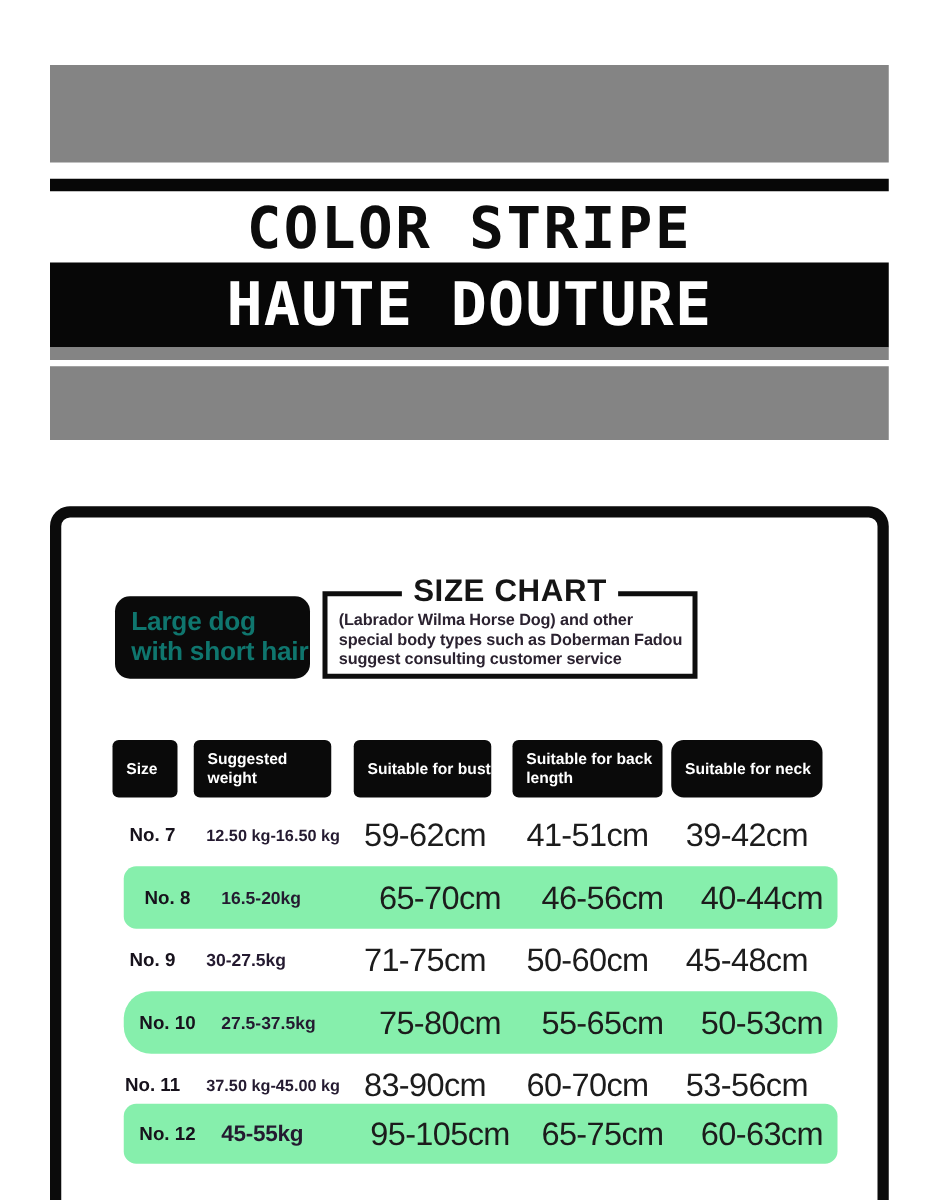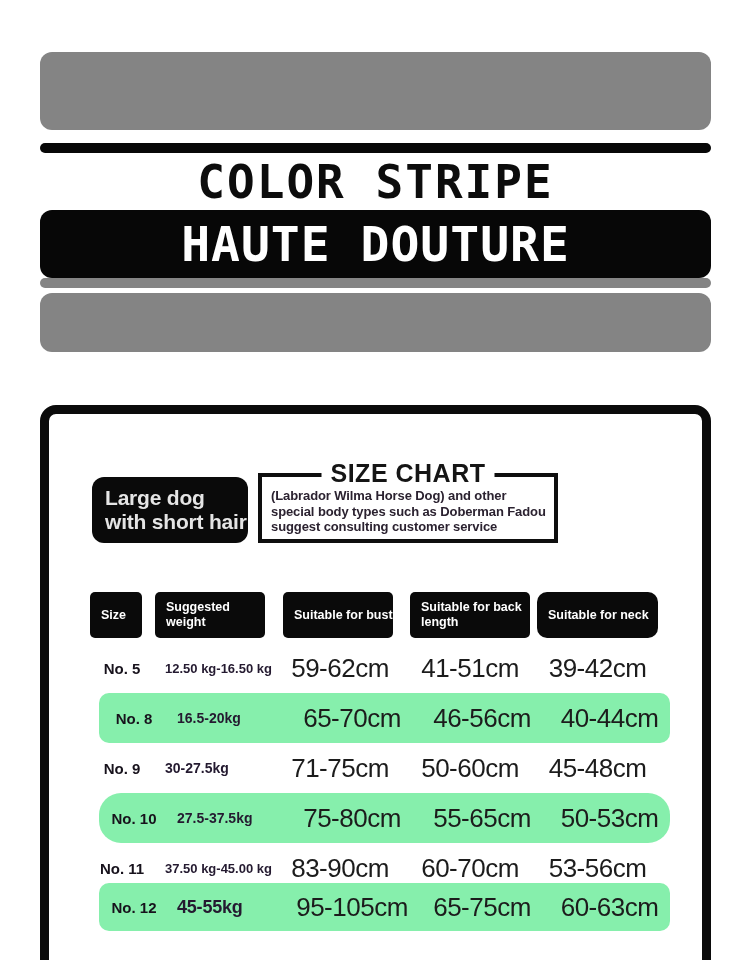--- a/index.html
+++ b/index.html
@@ -1,21 +1,21 @@
 <!DOCTYPE html>
 <html><head>
 <meta charset="utf-8">
 <style>
   html,body{margin:0;padding:0;background:#ffffff;}
   .page{
     position:relative;width:750px;height:960px;background:#ffffff;
     overflow:hidden;font-family:"Liberation Sans",sans-serif;
   }
   
-  .bar{position:absolute;left:40px;width:671px;border-radius:12px;}
+  .bar{position:absolute;left:40px;width:671px;}
   .gray1{top:52px;height:78px;background:#848484;}
   .thinblack{top:143px;height:10px;background:#070707;}
   .brand-title{
     position:absolute;left:40px;width:671px;top:153px;height:57px;
     display:flex;align-items:center;justify-content:center;
     font-family:"DejaVu Sans Mono",monospace;font-weight:700;
     font-size:46px;letter-spacing:2px;color:#0c0c0c;white-space:nowrap;
   }
   .mainblack{
     top:210px;height:68px;background:#070707;
@@ -28,21 +28,21 @@
 
   
   .chartbox{
     position:absolute;left:40px;top:405px;width:671px;height:620px;
     border:9px solid #0b0b0b;border-radius:16px;background:#ffffff;
     box-sizing:border-box;
   }
   
   .category-label{
     position:absolute;left:92px;top:477px;width:156px;height:66px;
-    background:#0a0a0a;border-radius:12px;color:#e5e5e5;
+    background:#0a0a0a;border-radius:12px;color:#0f766e;
     display:flex;flex-direction:column;justify-content:center;
     padding-left:13px;box-sizing:border-box;
     font-weight:700;font-size:21px;line-height:24px;letter-spacing:-0.2px;
   }
   
   .note-box{
     position:absolute;left:258px;top:473px;width:300px;height:70px;
     border:4px solid #0e0e0e;background:#ffffff;box-sizing:border-box;
   }
   .size-chart-title{
@@ -122,21 +122,21 @@
       <span>Suitable for bust</span>
     </div>
   <div class="th th-back">
       <span>Suitable for back length</span>
     </div>
   <div class="th th-neck">
       <span>Suitable for neck</span>
     </div>
 
   <div class="row" style="top:643px;">
-    <div class="cell cell-size">No. 5</div>
+    <div class="cell cell-size">No. 7</div>
     <div class="cell cell-weight">12.50 kg-16.50 kg</div>
     <div class="cell cell-cm cell-bust">59-62cm</div>
     <div class="cell cell-cm cell-back">41-51cm</div>
     <div class="cell cell-cm cell-neck">39-42cm</div>
   </div>
 
   <div class="row shaded w-mid" style="top:693px;">
     <div class="cell cell-size">No. 8</div>
     <div class="cell cell-weight">16.5-20kg</div>
     <div class="cell cell-cm cell-bust">65-70cm</div>

